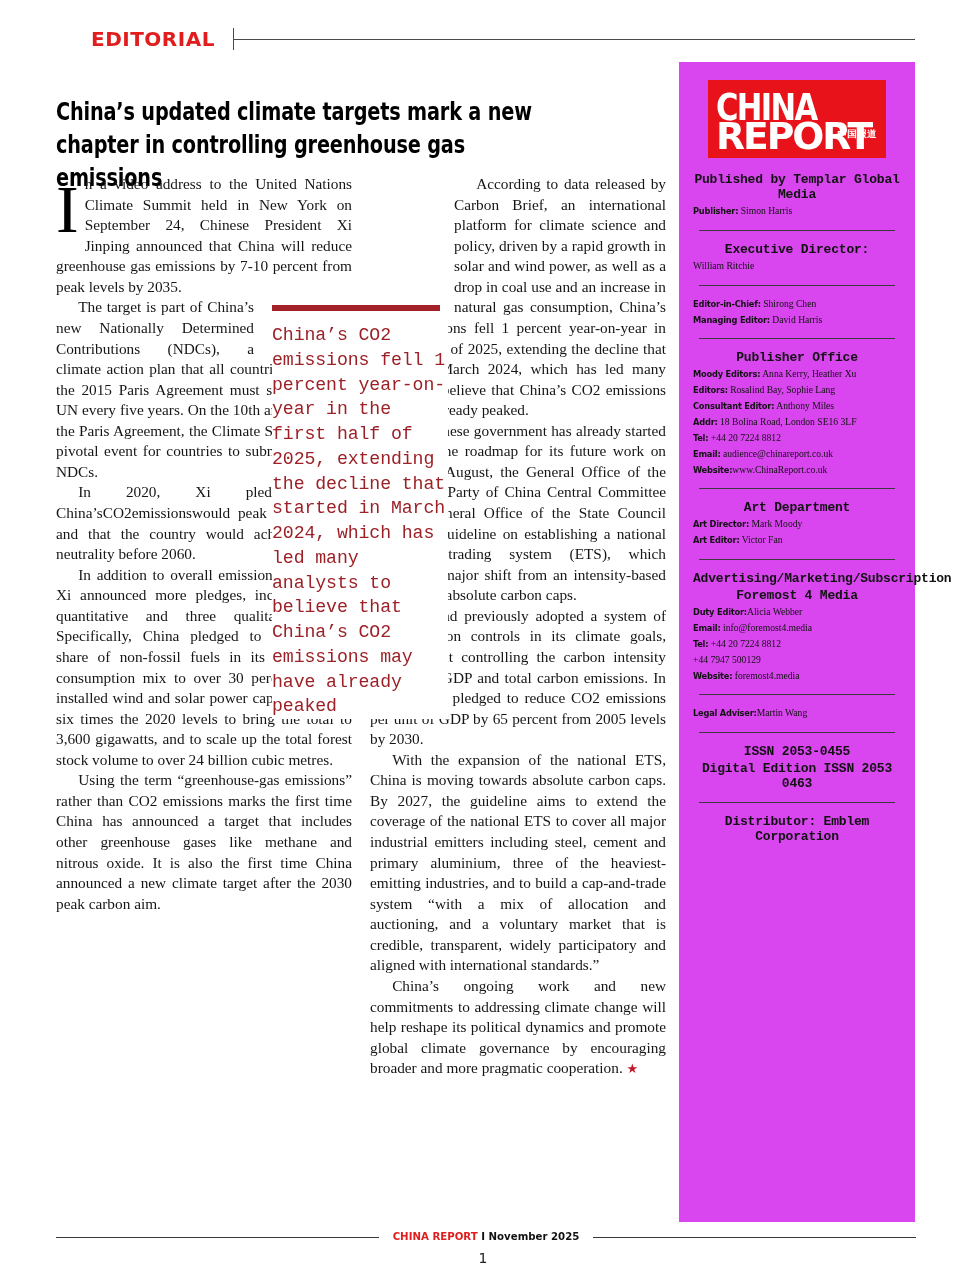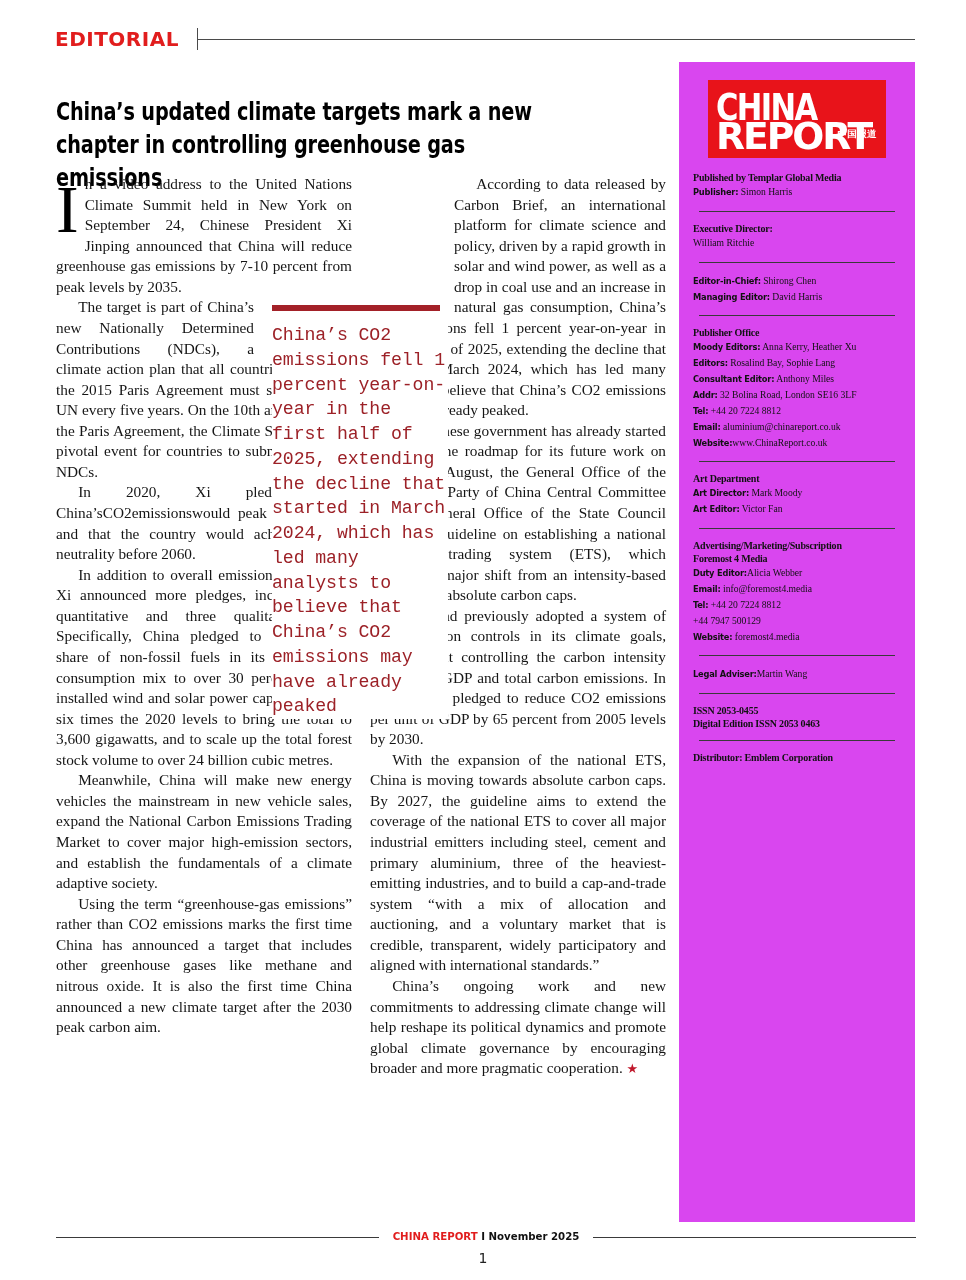--- a/index.html
+++ b/index.html
@@ -26,20 +26,21 @@
     display: flex;
     align-items: center;
   }
   .kicker-label {
     font-family: "DejaVu Sans", sans-serif;
     font-weight: bold;
     font-size: 20px;
     letter-spacing: 0.5px;
     color: #e11d1d;
     line-height: 1;
+    margin-left: 36px;
   }
   .kicker-tick {
     width: 1px;
     height: 22px;
     background: #4a4a4a;
     margin-left: 18px;
   }
   .kicker-rule {
     flex: 1;
     height: 1px;
@@ -183,23 +184,24 @@
     margin: 0 0 1px 0;
     font-family: "Liberation Serif", serif;
   }
   .mh-line b {
     font-family: "DejaVu Sans Condensed", "Liberation Sans Narrow", "Liberation Sans", sans-serif;
     font-weight: bold;
     font-size: 9.2px;
     letter-spacing: -0.2px;
   }
   .mh-head {
-    font-family: Liberation Serif, serif;
-    font-weight: bold;
-    font-size: 10px;
+    text-align: center;
+    font-family: Liberation Mono, monospace;
+    font-weight: bold;
+    font-size: 13px;
     letter-spacing: -0.2px;
     color: #111;
     margin: 0 0 2px 0;
   }
   .mh-sep {
     height: 1px;
     background: #3a3a3a;
     margin: 11px 6px 11px 6px;
   }
 
@@ -244,21 +246,20 @@
 </div>
 
 <h1 class="headline">China’s updated climate targets mark a new chapter in controlling greenhouse gas emissions</h1>
 
 <div class="col" id="col-left">
   <p class="noindent"><span class="dropcap">I</span><span>n a video address to the United Nations Climate Summit held in New York on September 24, Chinese President Xi Jinping announced that China will reduce greenhouse gas emissions by 7-10 percent from peak levels by 2035.</span></p>
   <div class="shape-left-float" style="height:46px;"></div>
   <p>The target is part of China’s new Nationally Determined Contributions (NDCs), a climate action plan that all countries subject to the 2015 Paris Agreement must submit to the UN every five years. On the 10th anniversary of the Paris Agreement, the Climate Summit was a pivotal event for countries to submit their new NDCs.</p>
   <p>In 2020, Xi pledged that China’sCO2emissionswould peak before 2030 and that the country would achieve carbon neutrality before 2060.</p>
   <p>In addition to overall emissions reductions, Xi announced more pledges, including three quantitative and three qualitative goals. Specifically, China pledged to increase the share of non-fossil fuels in its total energy consumption mix to over 30 percent, expand installed wind and solar power capacity to over six times the 2020 levels to bring the total to 3,600 gigawatts, and to scale up the total forest stock volume to over 24 billion cubic metres.</p>
-  <p>Meanwhile, China will make new energy vehicles the mainstream in new vehicle sales, expand the National Carbon Emissions Trading Market to cover major high-emission sectors, and establish the fundamentals of a climate adaptive society.</p>
   <p>Using the term “greenhouse-gas emissions” rather than CO2 emissions marks the first time China has announced a target that includes other greenhouse gases like methane and nitrous oxide. It is also the first time China announced a new climate target after the 2030 peak carbon aim.</p>
 </div>
 
 <div class="col" id="col-right">
   <div class="shape-right-float" style="height:140px;"></div>
   <p class="noindent" style="text-indent:1.45em;">According to data released by Carbon Brief, an international platform for climate science and policy, driven by a rapid growth in solar and wind power, as well as a drop in coal use and an increase in natural gas consumption, China’s CO2 emissions fell 1 percent year-on-year in the first half of 2025, extending the decline that started in March 2024, which has led many analysts to believe that China’s CO2 emissions may have already peaked.</p>
   <p>The Chinese government has already started to lay out the roadmap for its future work on climate. In August, the General Office of the Communist Party of China Central Committee and the General Office of the State Council released a guideline on establishing a national emissions trading system (ETS), which indicates a major shift from an intensity-based approach to absolute carbon caps.</p>
   <p>China had previously adopted a system of “dual” carbon controls in its climate goals, which meant controlling the carbon intensity per unit of GDP and total carbon emissions. In 2021, China pledged to reduce CO2 emissions per unit of GDP by 65 percent from 2005 levels by 2030.</p>
   <p>With the expansion of the national ETS, China is moving towards absolute carbon caps. By 2027, the guideline aims to extend the coverage of the national ETS to cover all major industrial emitters including steel, cement and primary aluminium, three of the heaviest-emitting industries, and to build a cap-and-trade system “with a mix of allocation and auctioning, and a voluntary market that is credible, transparent, widely participatory and aligned with international standards.”</p>
   <p><span>China’s ongoing work and new commitments to addressing climate change will help reshape its political dynamics and promote global climate governance by encouraging broader and more pragmatic cooperation.</span> <span class="endmark">★</span></p>
@@ -289,23 +290,23 @@
 
   <div class="mh-line"><b>Editor-in-Chief:</b> <span>Shirong Chen</span></div>
   <div class="mh-line"><b>Managing Editor:</b> <span>David Harris</span></div>
 
   <div class="mh-sep"></div>
 
   <div class="mh-head">Publisher Office</div>
   <div class="mh-line"><b>Moody Editors:</b> <span>Anna Kerry, Heather Xu</span></div>
   <div class="mh-line"><b>Editors:</b> <span>Rosalind Bay, Sophie Lang</span></div>
   <div class="mh-line"><b>Consultant Editor:</b> <span>Anthony Miles</span></div>
-  <div class="mh-line"><b>Addr:</b> <span>32 Bolina Road, London SE16 3LF</span></div>
+  <div class="mh-line"><b>Addr:</b> <span>18 Bolina Road, London SE16 3LF</span></div>
   <div class="mh-line"><b>Tel:</b> <span>+44 20 7224 8812</span></div>
-  <div class="mh-line"><b>Email:</b> <span>aluminium@chinareport.co.uk</span></div>
+  <div class="mh-line"><b>Email:</b> <span>audience@chinareport.co.uk</span></div>
   <div class="mh-line"><b>Website:</b><span>www.ChinaReport.co.uk</span></div>
 
   <div class="mh-sep"></div>
 
   <div class="mh-head">Art Department</div>
   <div class="mh-line"><b>Art Director:</b> <span>Mark Moody</span></div>
   <div class="mh-line"><b>Art Editor:</b> <span>Victor Fan</span></div>
 
   <div class="mh-sep"></div>
 

